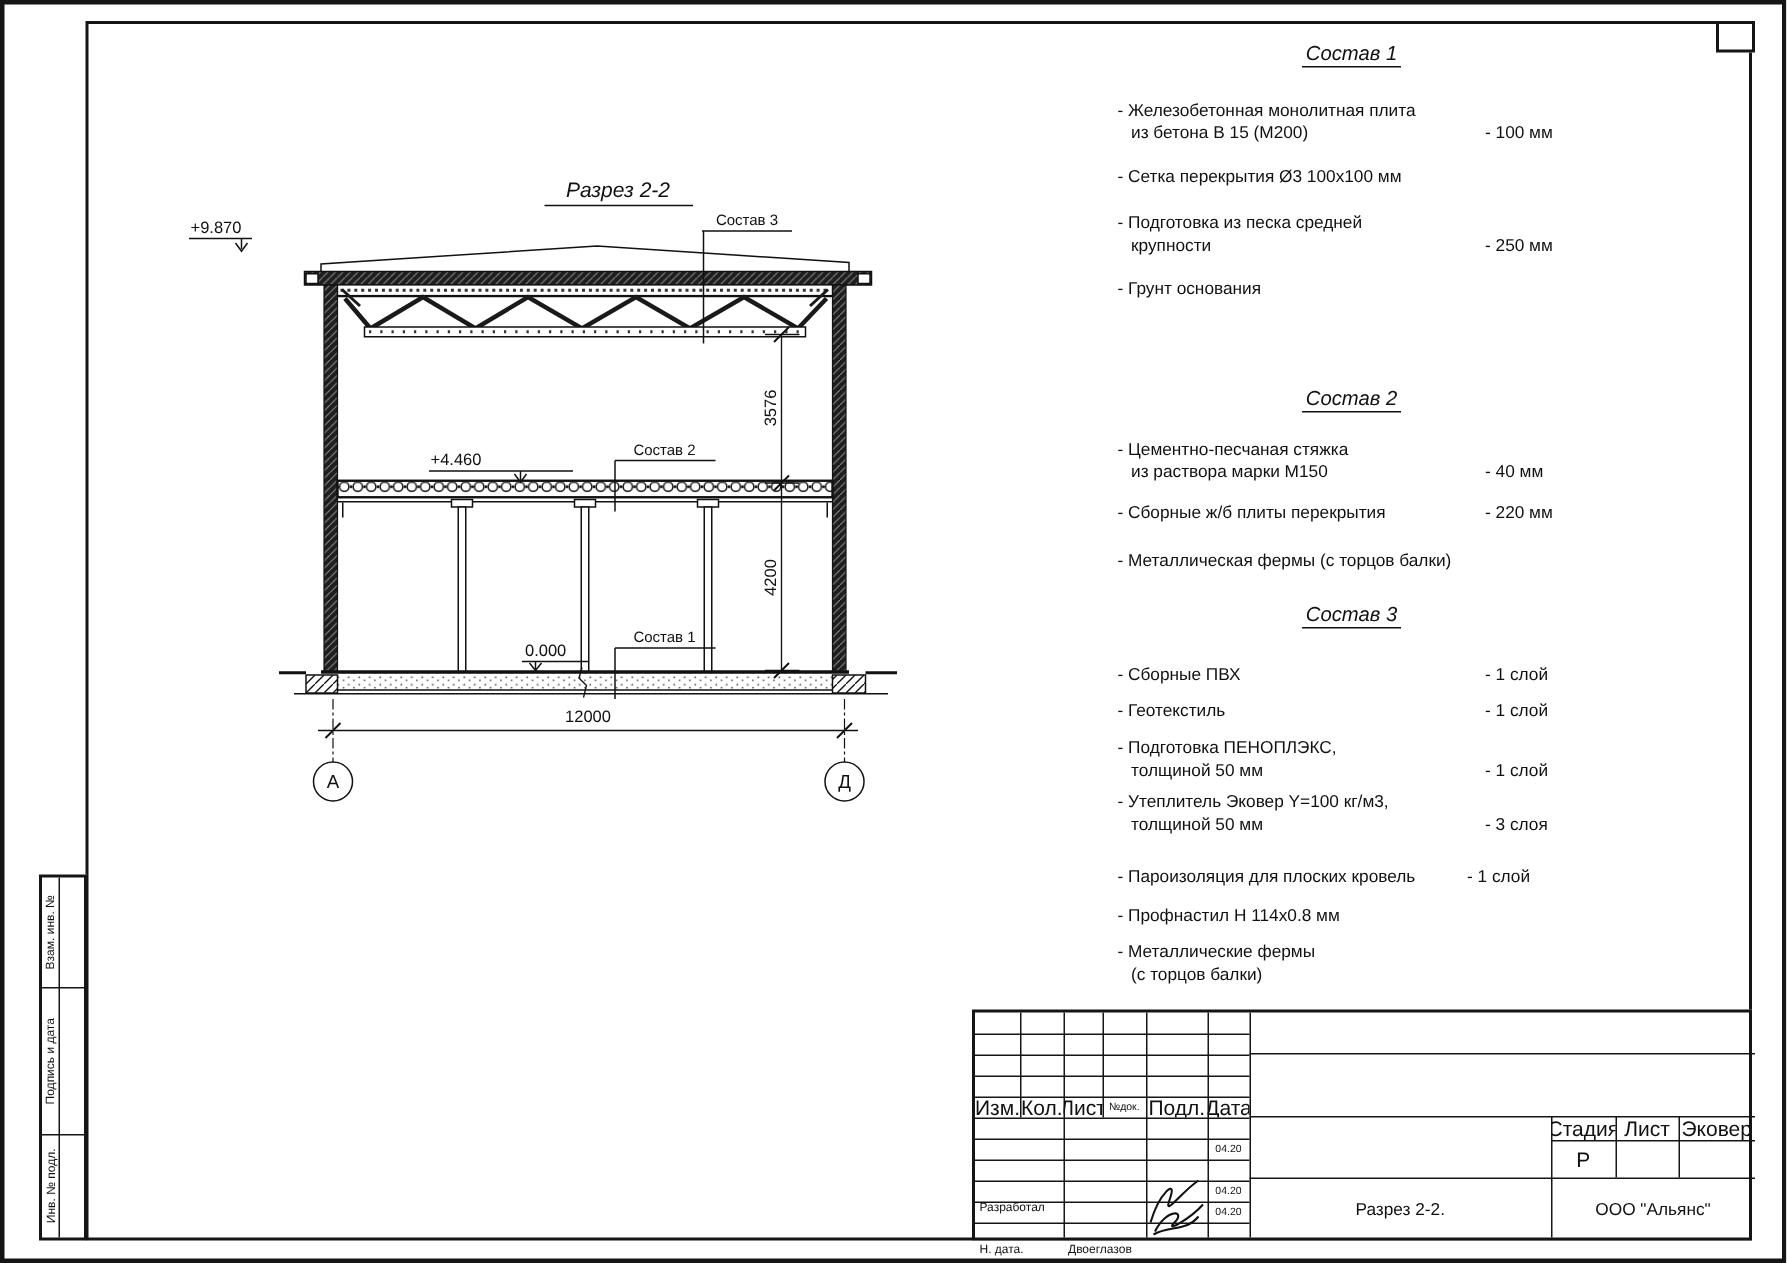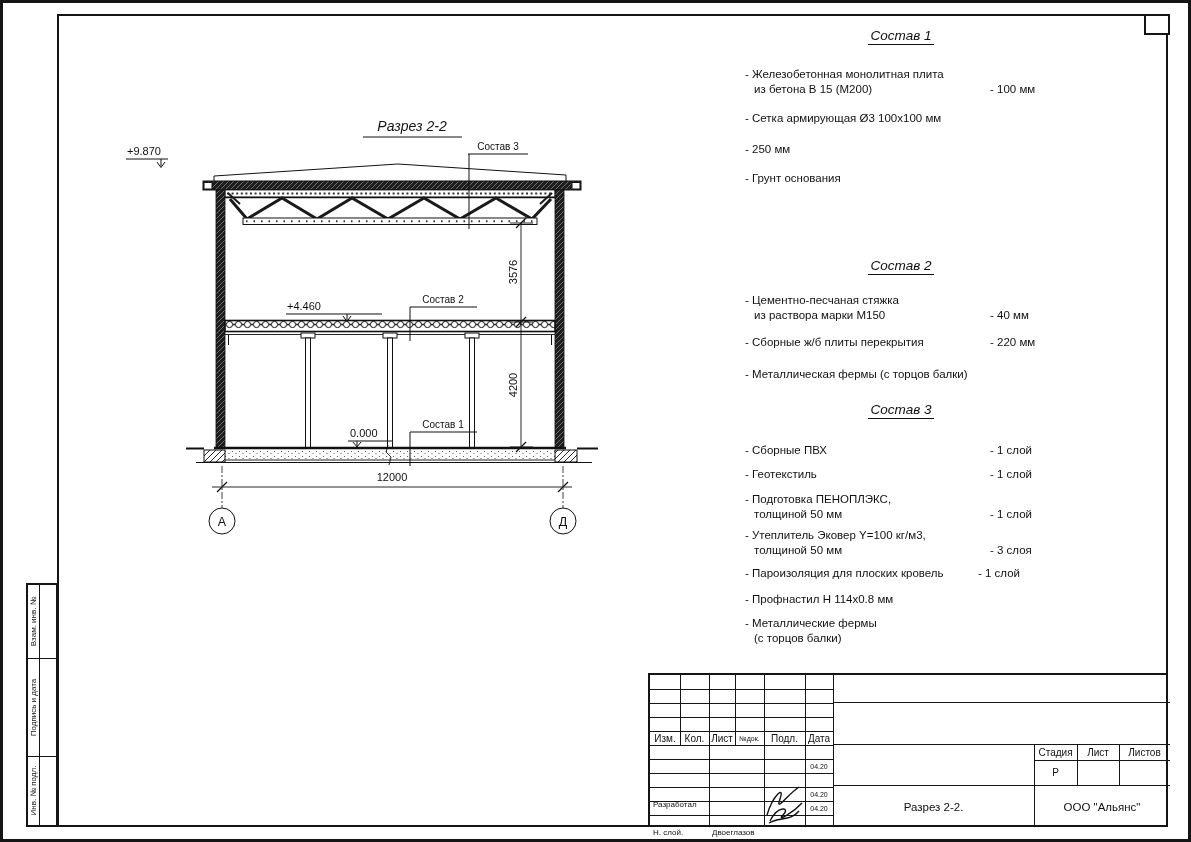--- a/index.html
+++ b/index.html
@@ -25,21 +25,21 @@
   .lstrip .hdiv{position:absolute;left:0;right:0;height:1px;background:#151515;}
   .vcell{position:absolute;left:0;width:11px;display:flex;align-items:center;justify-content:center;}
   .vcell span{transform:rotate(-90deg);white-space:nowrap;font-size:8px;}
   
   .tb{position:absolute;left:648px;top:673px;width:520px;height:154px;
       border:2px solid #151515;box-sizing:border-box;background:#fff;}
   .tb .h{position:absolute;height:1px;background:#151515;}
   .tb .v{position:absolute;width:1px;background:#151515;}
   .cell{position:absolute;display:flex;align-items:center;justify-content:center;overflow:hidden;}
   .cell.left{justify-content:flex-start;padding-left:3px;}
-  .f9{font-size:10px;} .f8{font-size:8px;margin-top:38px;} .f7{font-size:7px;} .f11{font-size:11.5px;}
+  .f9{font-size:14px;} .f8{font-size:8px;margin-top:38px;} .f7{font-size:7px;} .f11{font-size:11.5px;}
   
   .draw{position:absolute;left:90px;top:110px;}
   .st{fill:#111;}
   .s10{font-size:10px;} .s11{font-size:11px;} .s12{font-size:12.5px;}
   .tit{font-size:14px;font-style:italic;}
 </style>
 </head>
 <body>
 
 <div class="paper">
@@ -193,26 +193,30 @@
     <div class="comp-h"><span>Состав 1</span></div>
     <div class="row" style="margin-bottom:14px">
       <div class="lbl">
           <div>- Железобетонная  монолитная плита</div>
           <div class="l2">из бетона В 15 (М200)</div>
         </div>
       <div class="val">- 100 мм</div>
     </div>
     <div class="row" style="margin-bottom:16px">
       <div class="lbl">
-          <div>- Сетка армирующая Ø3 100x100 мм</div>
+          <div>- Сетка перекрытия Ø3 100x100 мм</div>
           <div class="l2"></div>
         </div>
       <div class="val"></div>
     </div>
     <div class="row" style="margin-bottom:14px">
+      <div class="lbl">
+          <div>- Подготовка из песка средней</div>
+          <div class="l2">крупности</div>
+        </div>
       <div class="val">- 250 мм</div>
     </div>
     <div class="row">
       <div class="lbl">
           <div>- Грунт основания</div>
           <div class="l2"></div>
         </div>
       <div class="val"></div>
     </div>
   </div>
@@ -258,21 +262,21 @@
         </div>
       <div class="val">- 1 слой</div>
     </div>
     <div class="row" style="margin-bottom:6px">
       <div class="lbl">
           <div>- Подготовка ПЕНОПЛЭКС,</div>
           <div class="l2">толщиной 50 мм</div>
         </div>
       <div class="val">- 1 слой</div>
     </div>
-    <div class="row" style="margin-bottom:8px">
+    <div class="row" style="margin-bottom:20px">
       <div class="lbl">
           <div>- Утеплитель Эковер Y=100 кг/м3,</div>
           <div class="l2">толщиной 50 мм</div>
         </div>
       <div class="val">- 3 слоя</div>
     </div>
     <div class="row" style="margin-bottom:11px">
       <div class="lbl" style="width:233px">
           <div>- Пароизоляция для плоских кровель</div>
           <div class="l2"></div>
@@ -339,32 +343,32 @@
 
     <div class="cell f9" style="left:0;top:56px;width:30px;height:14px">Изм.</div>
     <div class="cell f9" style="left:30px;top:56px;width:29px;height:14px">Кол.</div>
     <div class="cell f9" style="left:59px;top:56px;width:26px;height:14px">Лист</div>
     <div class="cell f7" style="left:85px;top:56px;width:29px;height:14px">№док.</div>
     <div class="cell f9" style="left:114px;top:56px;width:41px;height:14px">Подл.</div>
     <div class="cell f9" style="left:155px;top:56px;width:28px;height:14px">Дата</div>
 
     <div class="cell f8 left" style="left:0;top:84px;width:59px;height:14px">Разработал</div>
     <div class="cell f7" style="left:155px;top:84px;width:28px;height:14px">04.20</div>
-    <div class="cell f8 left" style="left:0;top:112px;width:59px;height:14px">Н. слой.</div>
+    <div class="cell f8 left" style="left:0;top:112px;width:59px;height:14px">Н. дата.</div>
     <div class="cell f8 left" style="left:59px;top:112px;width:55px;height:14px">Двоеглазов</div>
     <div class="cell f7" style="left:155px;top:112px;width:28px;height:14px">04.20</div>
     <div class="cell f8 left" style="left:0;top:126px;width:59px;height:14px">ГИП</div>
     <div class="cell f8 left" style="left:59px;top:126px;width:55px;height:14px">Коротаев</div>
     <div class="cell f7" style="left:155px;top:126px;width:28px;height:14px">04.20</div>
 
     <svg style="position:absolute;left:113px;top:102px" width="44" height="48">
       <path d="M4,38 C10,18 22,8 17,22 C12,36 24,18 36,10 M7,44 C15,28 28,30 20,38 C13,45 30,36 39,26 M6,46 C16,40 28,44 36,34" fill="none" stroke="#111" stroke-width="1.4"></path>
     </svg>
 
     <div class="cell f9" style="left:384px;top:69px;width:43px;height:16px">Стадия</div>
     <div class="cell f9" style="left:427px;top:69px;width:42px;height:16px">Лист</div>
-    <div class="cell f9" style="left:469px;top:69px;width:51px;height:16px">Листов</div>
+    <div class="cell f9" style="left:469px;top:69px;width:51px;height:16px">Эковер</div>
     <div class="cell f9" style="left:384px;top:85px;width:43px;height:25px">Р</div>
 
     <div class="cell f11" style="left:183px;top:110px;width:201px;height:44px">Разрез 2-2.</div>
     <div class="cell f11" style="left:384px;top:110px;width:136px;height:44px">ООО "Альянс"</div>
   </div>
 </div>
 
 </body></html>

